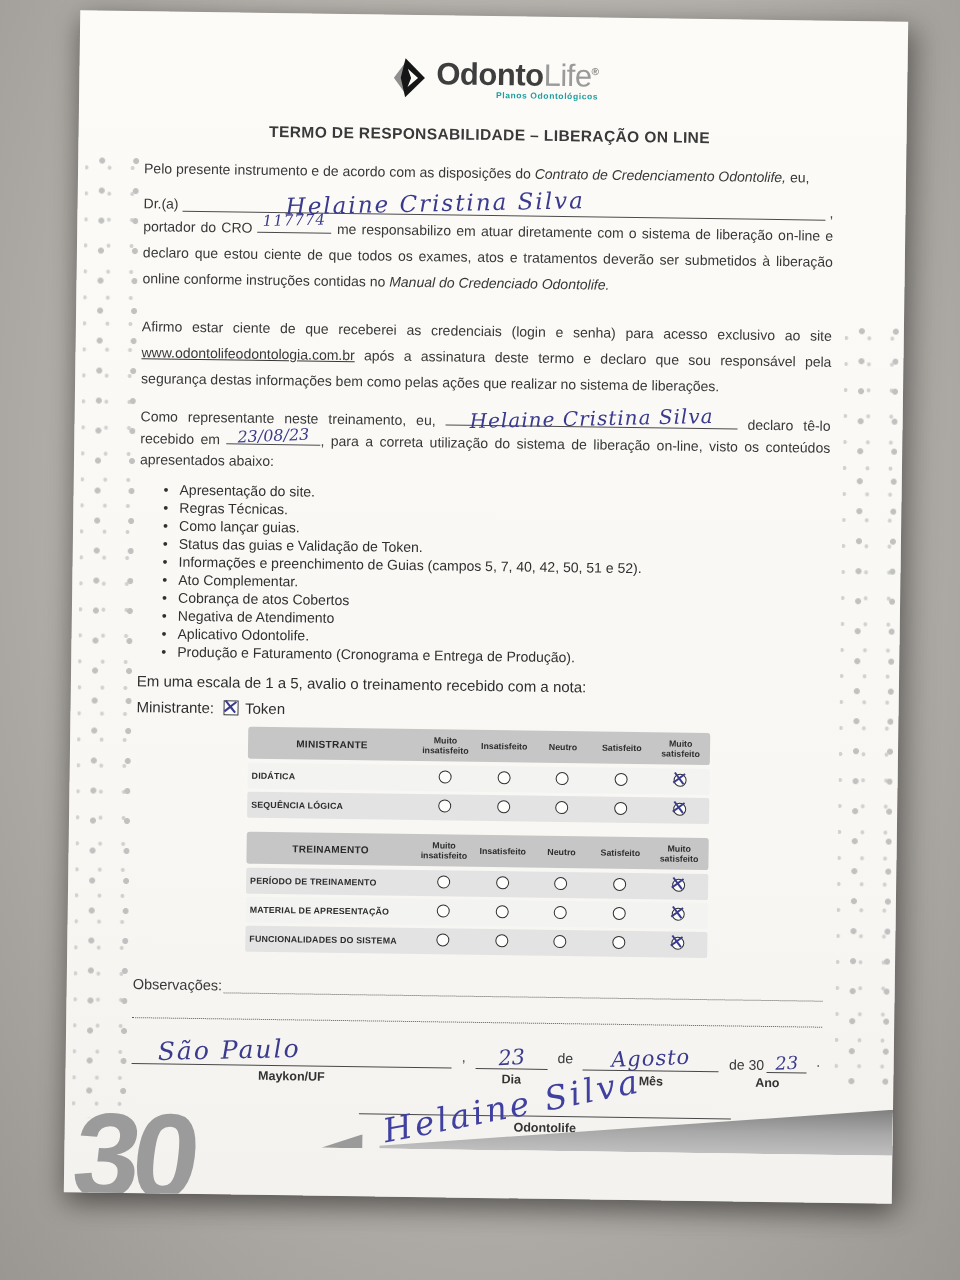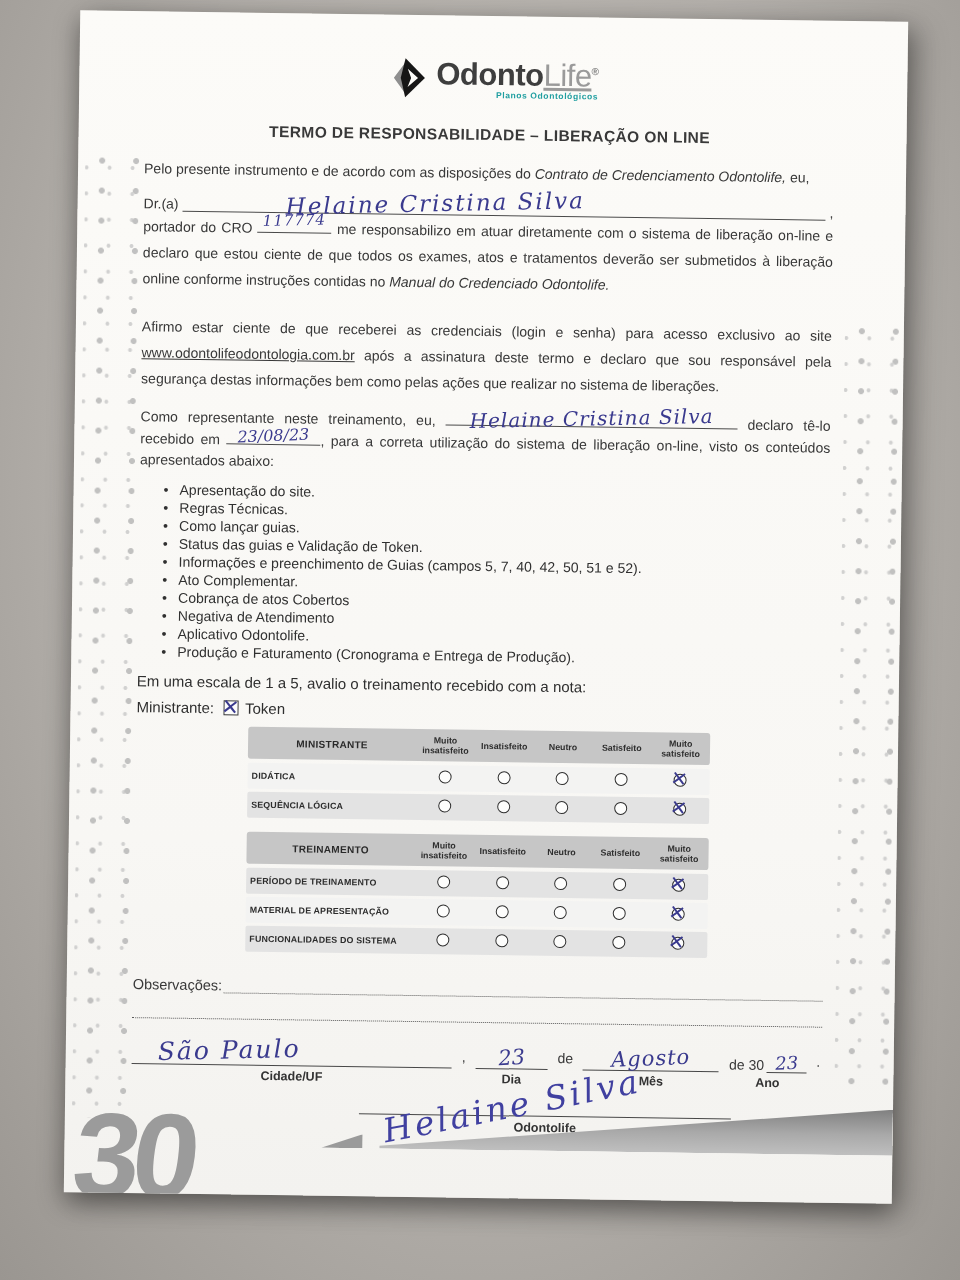--- a/index.html
+++ b/index.html
@@ -28,21 +28,21 @@
     background-size: 34px 30px, 23px 26px;
     background-position: 0 0, 13px 9px;
   }
   .dots-left{ left:7px; top:135px; bottom:75px; }
   .dots-right{ right:5px; top:295px; bottom:115px; }
 
   
   .logo-row{ display:flex; justify-content:center; align-items:center; margin-top:12px; gap:8px;}
   .logo-text{ line-height:1; }
   .brand{ font-size:31px; font-weight:700; color:#3e3e3e; letter-spacing:-.5px;}
-  .brand .life{ color:#9a9a9a; font-weight:400;text-decoration:underline;}
+  .brand .life{ color:#9a9a9a; font-weight:400;}
   .brand sup{ font-size:10px; color:#7c7c7c; }
   .tagline{ text-align:right; font-size:8.5px; color:var(--teal); letter-spacing:.6px; margin-top:1px; font-weight:700;}
 
   .doc-title{ text-align:center; font-size:15.5px; font-weight:700; letter-spacing:.4px; margin-top:24px; color:#393939;}
 
   .para{ font-size:14px; line-height:26px; text-align:justify; }
   .p1{ margin-top:16px; }
   .dr-line{ display:flex; align-items:flex-end; gap:4px; height:30px; font-size:14px;}
   .fill-grow{ flex:1; border-bottom:1.3px solid #4a4a4a; height:22px; position:relative;}
   .p1b{ margin-top:2px;}
@@ -251,21 +251,21 @@
     <span>Observações:</span>
     <span class="dotline"></span>
   </div>
   <div class="dotline-full"></div>
 
   <div class="foot-row">
     <div class="sig-field w-city">
       <span class="f-line">
           <span class="hand hw-city">São Paulo</span>
         </span>
-      <span class="f-label">Cidade/UF</span>
+      <span class="f-label">Maykon/UF</span>
     </div>
     <span class="punct">,</span>
     <div class="sig-field w-day">
       <span class="f-line">
           <span class="hand hw-day">23</span>
         </span>
       <span class="f-label">Dia</span>
     </div>
     <span class="printed">de</span>
     <div class="sig-field w-month">

